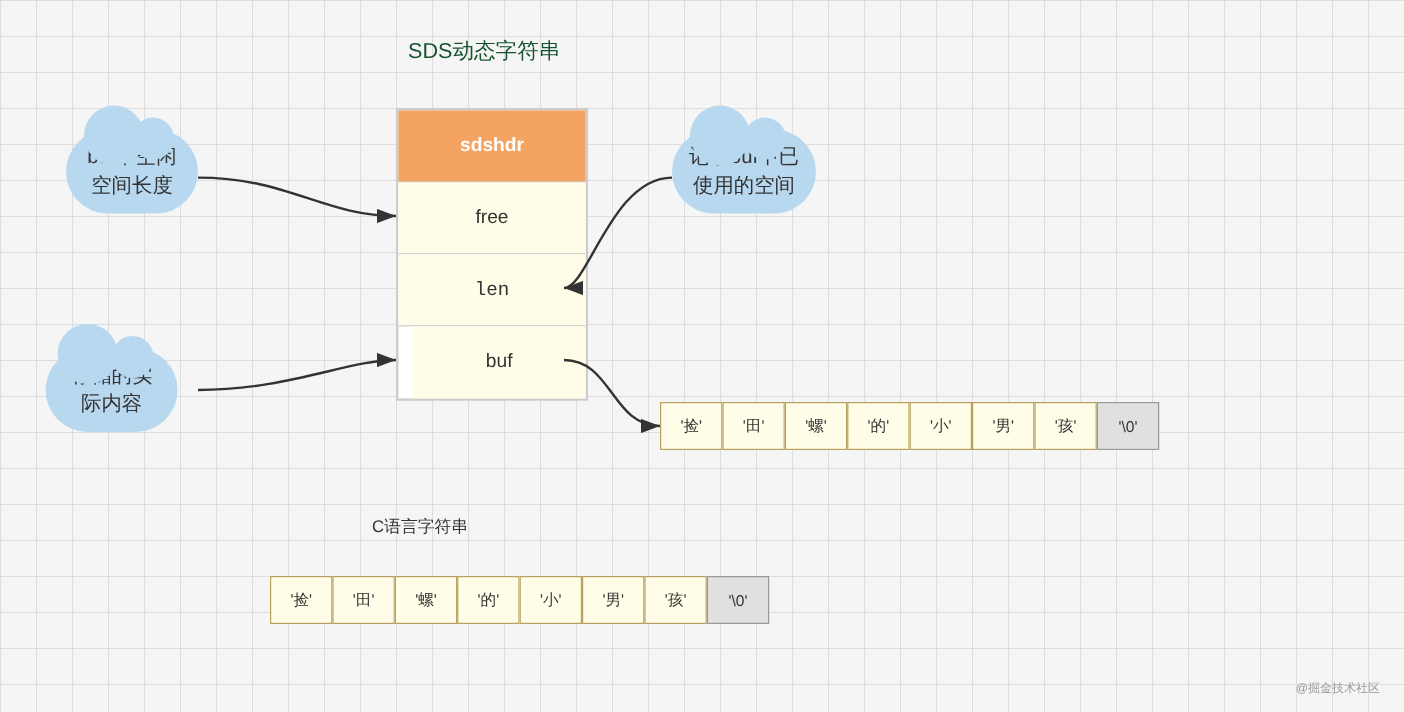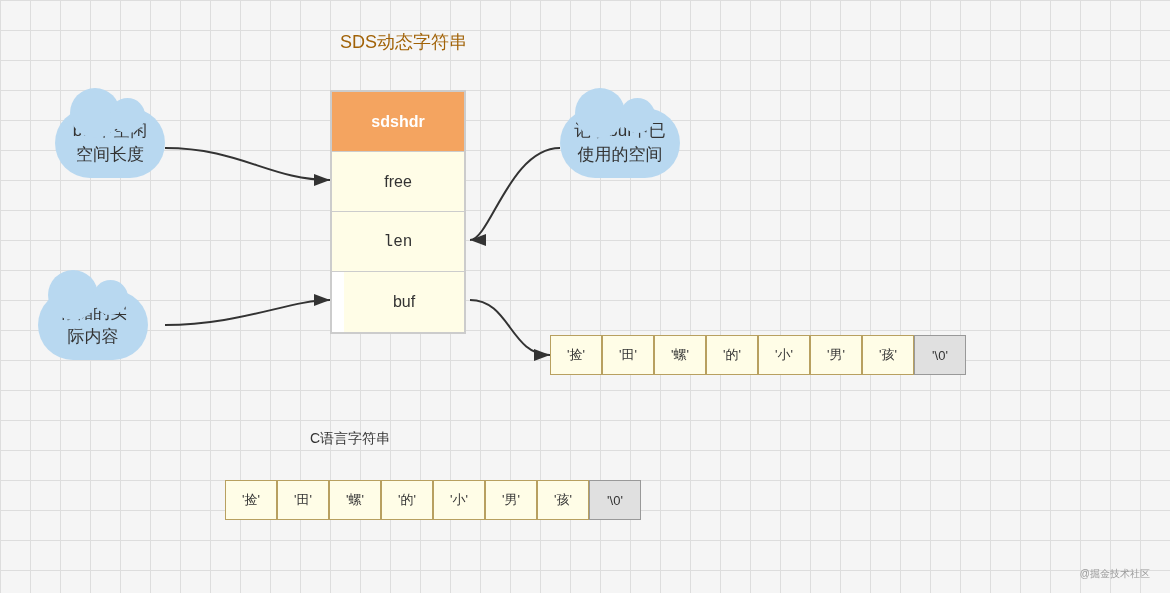--- a/index.html
+++ b/index.html
@@ -27,21 +27,21 @@
       height: 593px;
       z-index: 1;
     }
 
     
     .title-sds {
       position: absolute;
       top: 30px;
       left: 340px;
       font-size: 18px;
-      color: #a16207;
+      color: #14532d;
     }
     .title-c {
       position: absolute;
       top: 430px;
       left: 310px;
       font-size: 14px;
       color: #333;
     }
 
     
@@ -104,21 +104,21 @@
     .cloud-storage::after {
       width: 35px; height: 35px;
       top: -10px; left: 55px;
     }
 
     
     .sds-box {
       position: absolute;
       top: 90px;
       left: 330px;
-      width: 136px;
+      width: 160px;
       border: 2px solid #ccc;
       background: #fff;
     }
     .sds-row {
       height: 60px;
       display: flex;
       align-items: center;
       justify-content: center;
       font-size: 16px;
       color: #333;

